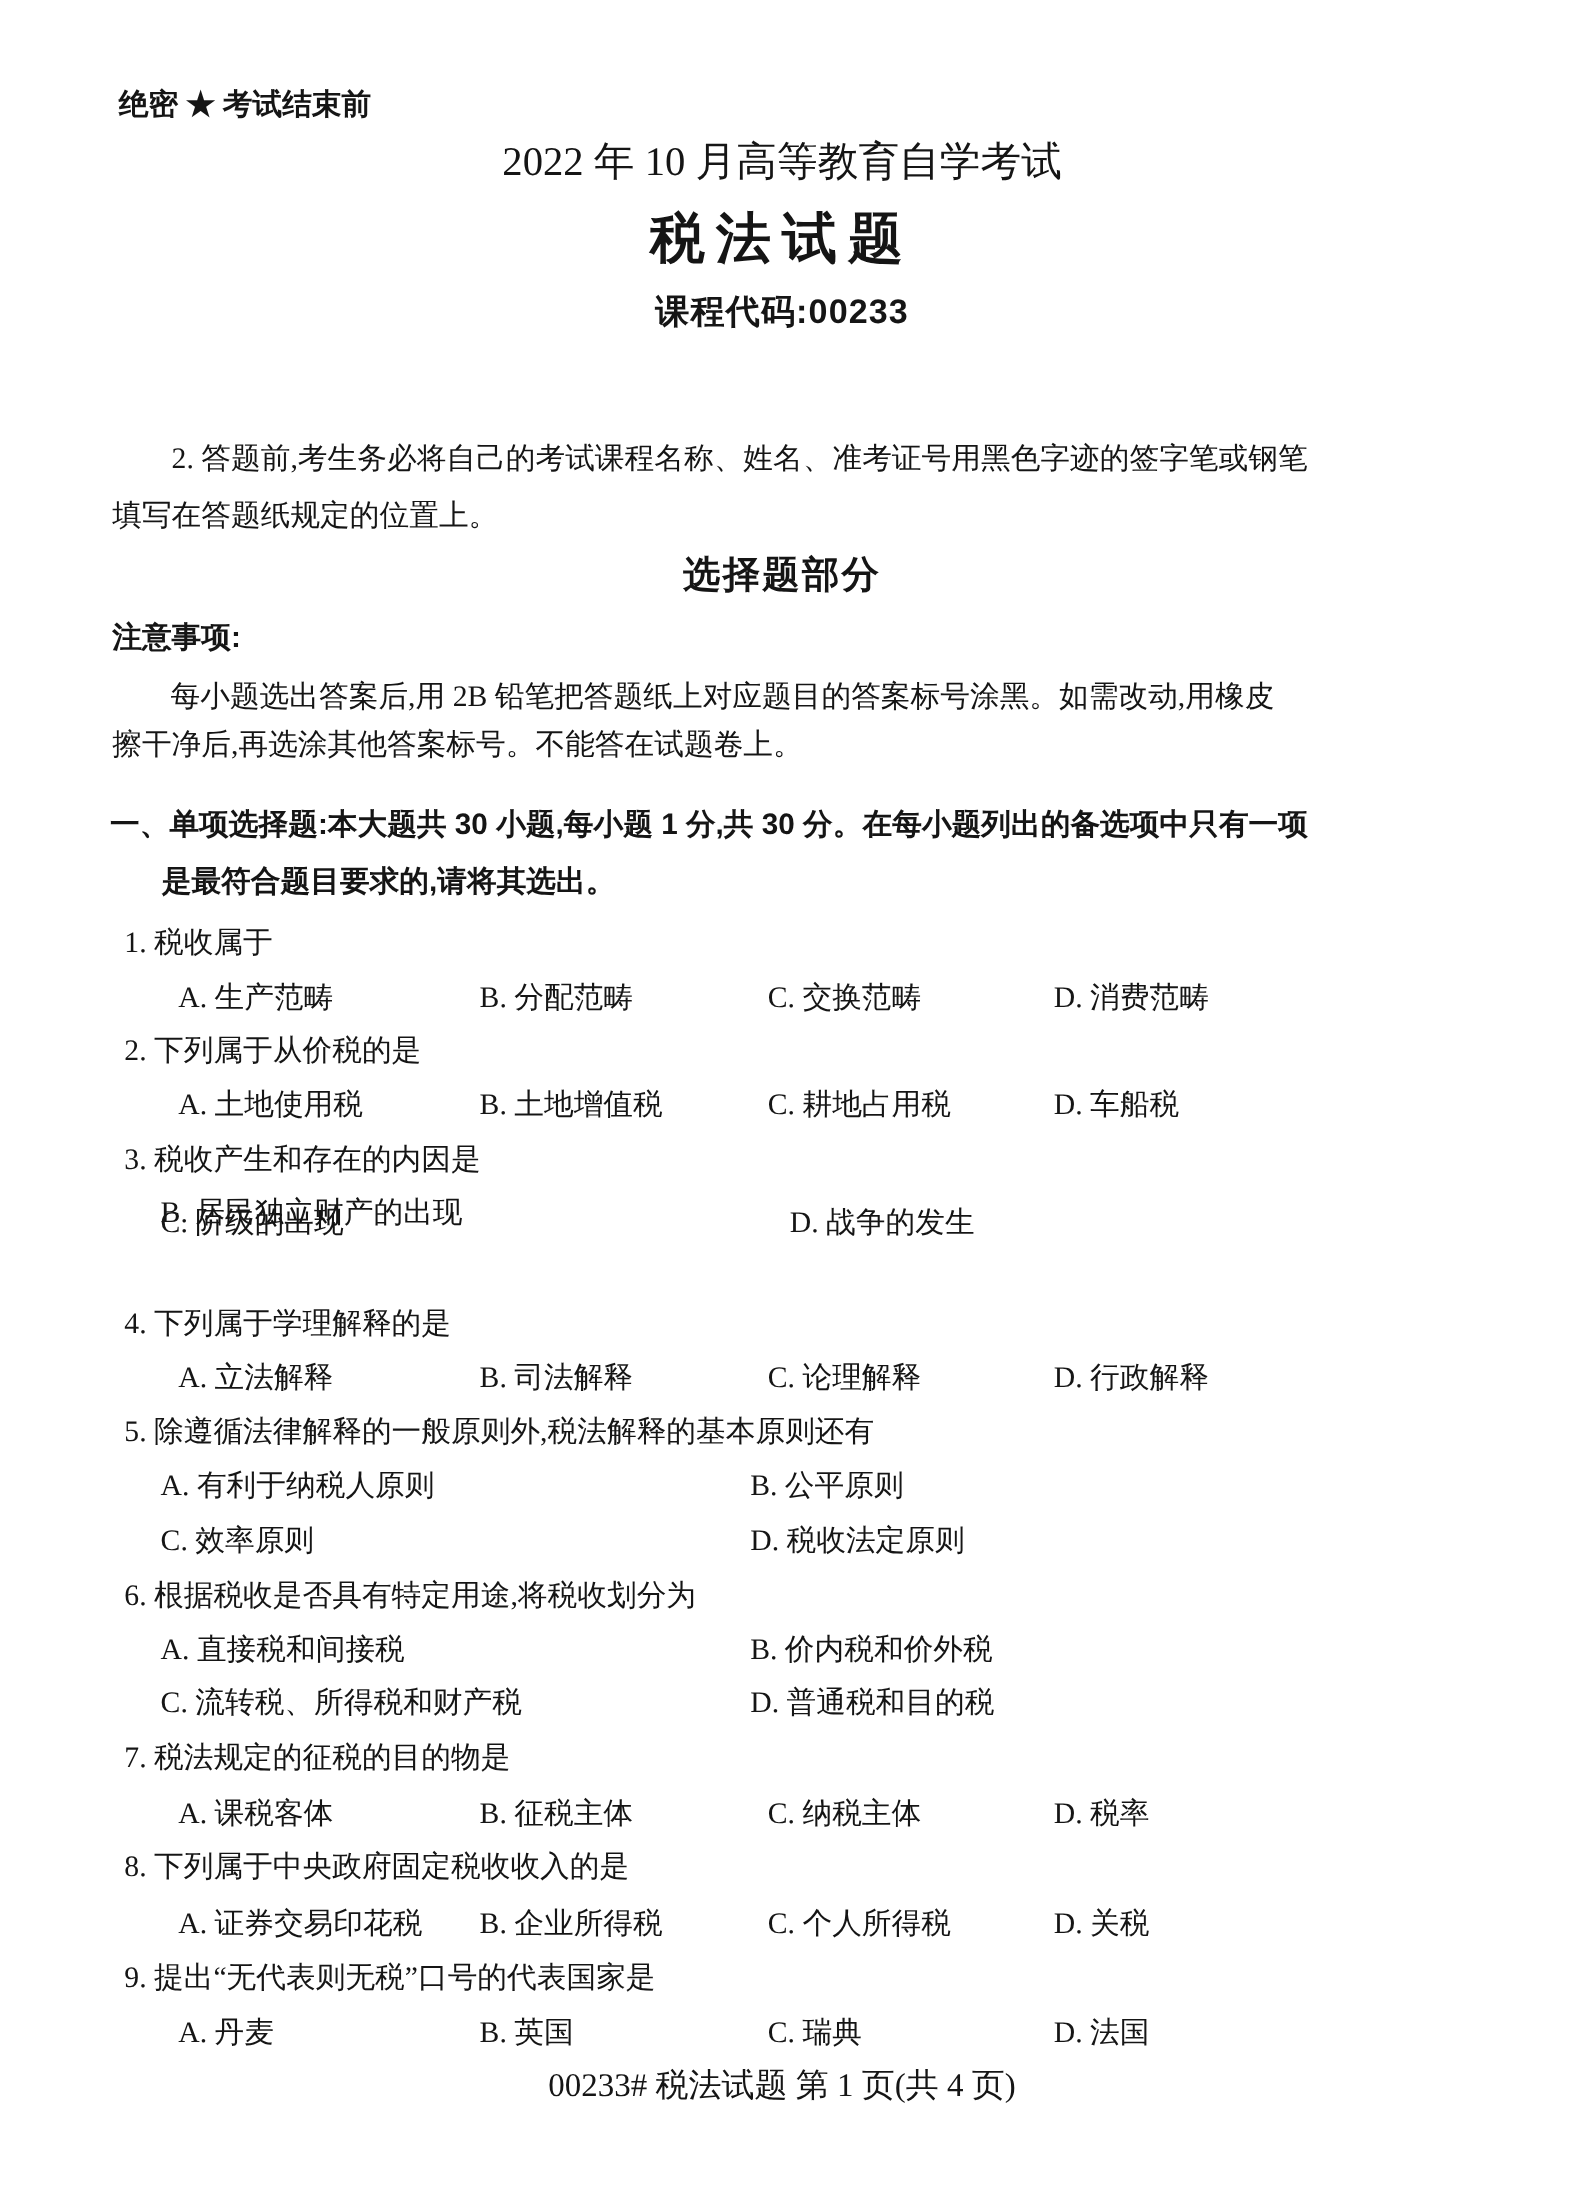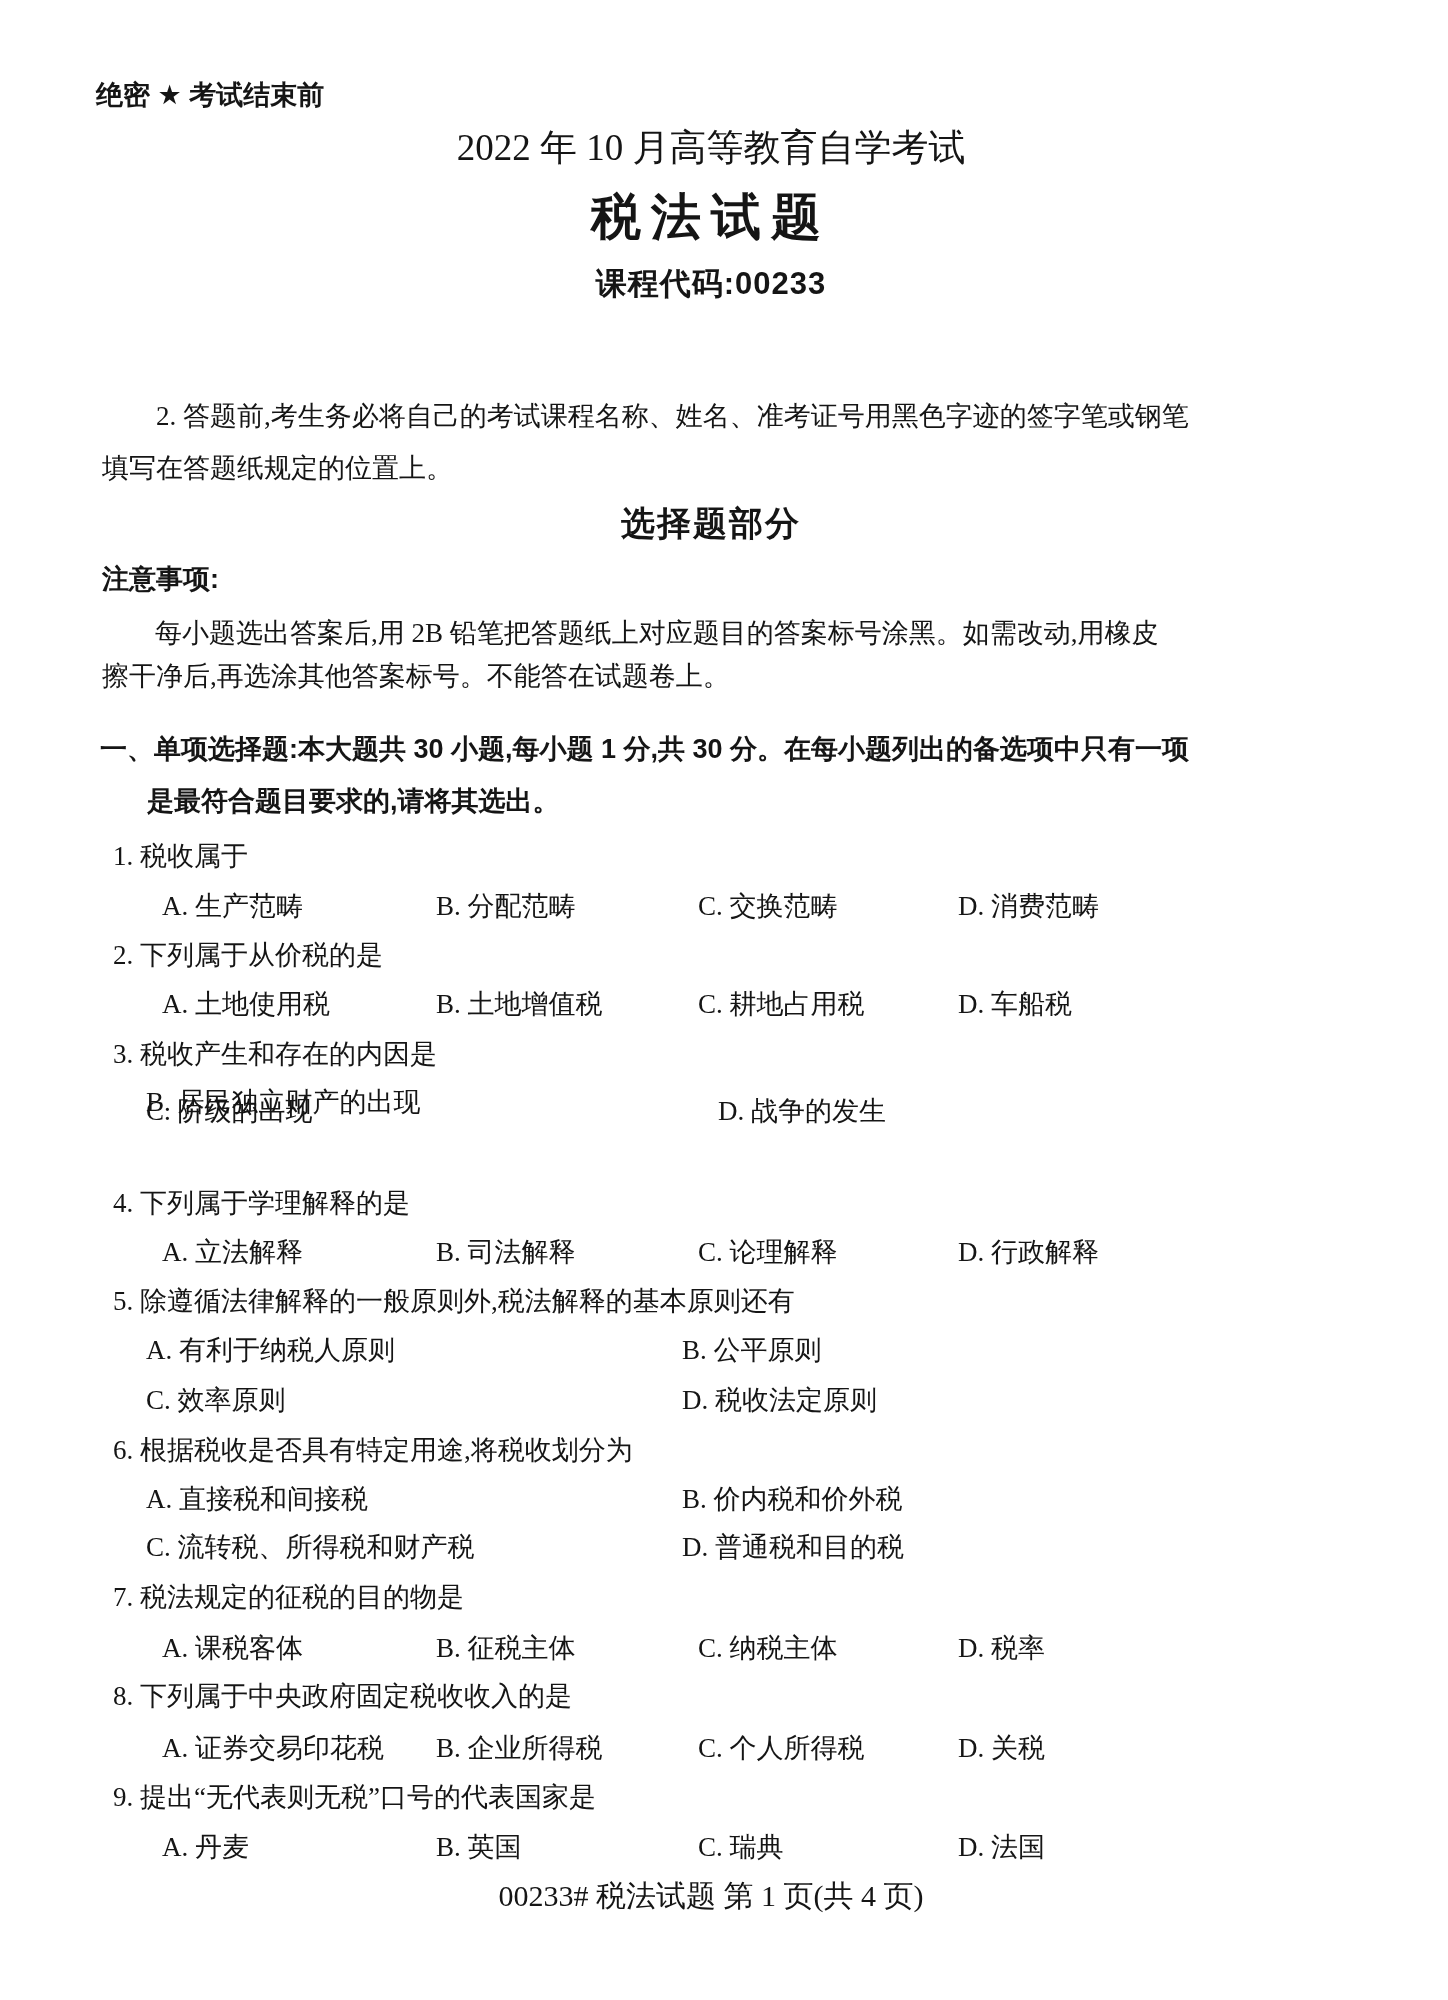--- a/index.html
+++ b/index.html
@@ -46,21 +46,21 @@
     display:grid;
     grid-template-columns:536px auto;
   }
   .opts4 span, .opts2 span { white-space:nowrap; line-height:1.18; }
 </style>
 </head>
 <body>
 
 <div class="page">
 
-  <div class="line hei bold27" style="top:80px;left:96px;">绝密 ★ 考试结束前</div>
+  <div class="line hei bold27" style="top:80px;left:108px;font-family:Liberation Serif, serif;">绝密 ★ 考试结束前</div>
 
   <div class="line song exam-title center" style="top:126px;">2022 年 10 月高等教育自学考试</div>
 
   <div class="line hei paper-title center" style="top:188px;">税法试题</div>
 
   <div class="line hei course-code center" style="top:266px;">课程代码:00233</div>
 
   <div class="line song" style="top:401px;left:156px;">2. 答题前,考生务必将自己的考试课程名称、姓名、准考证号用黑色字迹的签字笔或钢笔</div>
   <div class="line song" style="top:453px;left:102px;">填写在答题纸规定的位置上。</div>
 

